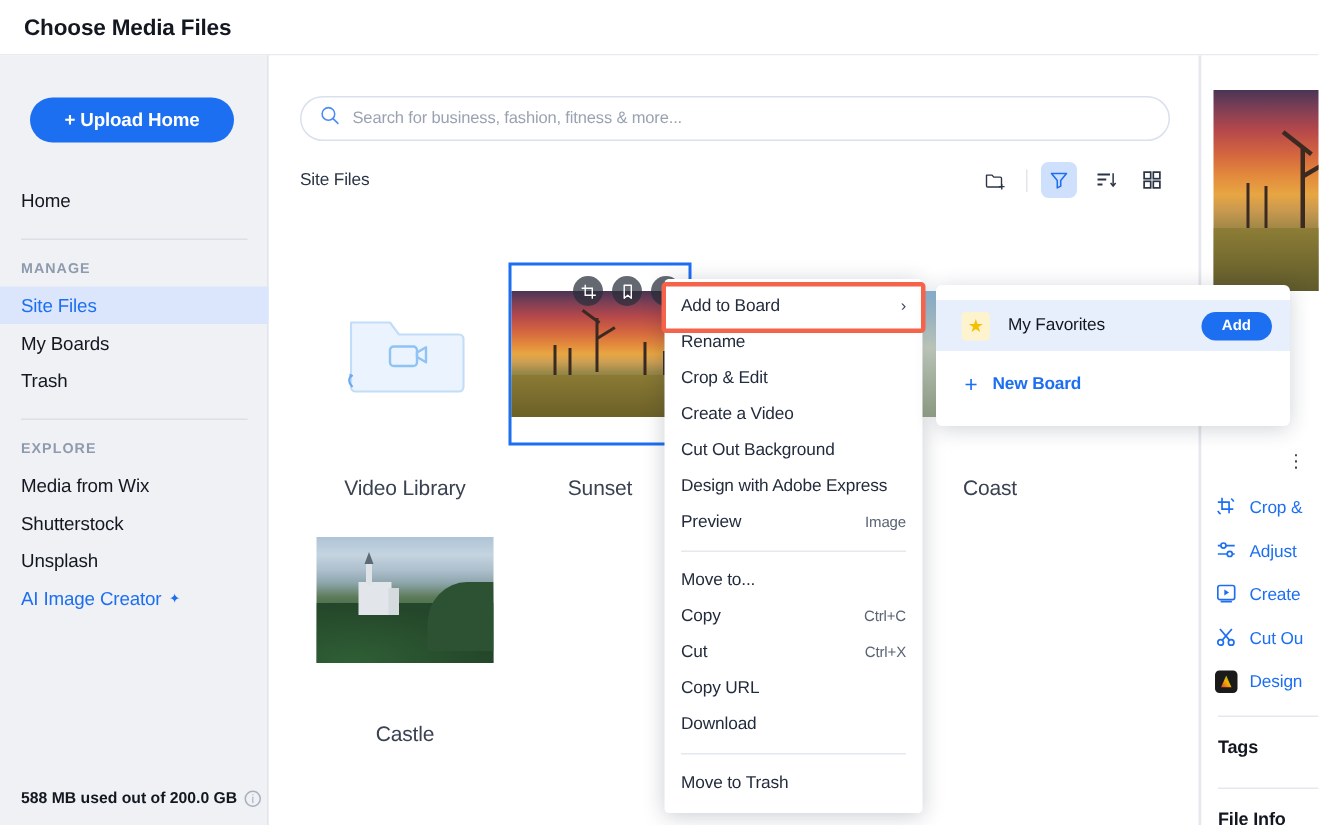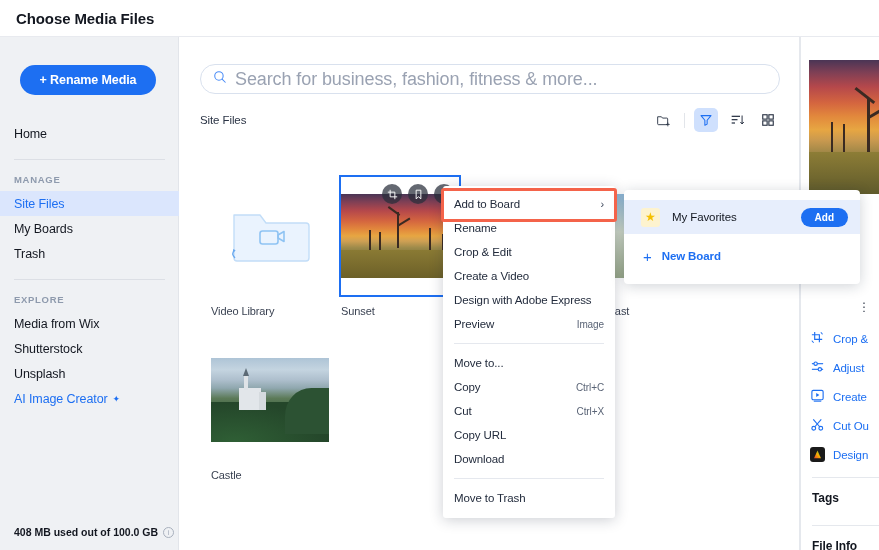--- a/index.html
+++ b/index.html
@@ -91,21 +91,21 @@
   .search-wrap { position: absolute; left: 20px; top: 27px; width: 580px; }
   .search-box {
     width: 580px; height: 30px;
     border: 1px solid #d9e1ee; border-radius: 16px;
     display: flex; align-items: center; padding-left: 12px;
     background: #ffffff;
   }
   .search-input {
     border: none; outline: none; background: transparent;
     font-family: "Liberation Sans", sans-serif;
-    font-size: 18px; color: #8b93a3;
+    font-size: 11px; color: #8b93a3;
     margin-left: 8px; width: 520px;
     letter-spacing: -0.1px;
   }
   .search-input::placeholder { color: #9aa2b2; }
 
   .crumb-row {
     position: absolute; left: 20px; top: 70px;
     width: 580px; height: 26px;
     display: flex; align-items: center; justify-content: space-between;
   }
@@ -125,22 +125,22 @@
     position: absolute;
     width: 118px;
   }
   .tile-box {
     width: 118px; height: 118px;
     display: flex; align-items: center; justify-content: center;
     position: relative;
   }
   .tile-box.selected { outline: 2px solid #1d6ff2; }
   .tile-label {
-    font-size: 11px;
-    color: #3a4252; margin-top: 10px;
+    text-align: center; font-size: 14px;
+    color: #3a4252; margin-top: 22px;
     letter-spacing: -0.1px;
   }
   .sunset-img {
     width: 118px; height: 84px;
     background:
       linear-gradient(to bottom,
         #4a3555 0%, #7d3f55 9%, #b5484b 20%,
         #d4653f 32%, #e2883c 42%, #e7a642 50%,
         #cfa054 56%, #9d8a4a 64%, #7d7338 74%,
         #6b6430 85%, #5d5a2c 100%);
@@ -275,21 +275,21 @@
 </head>
 <body>
 
 <div id="app">
 
   <div class="header">
     <div class="header-title">Choose Media Files</div>
   </div>
 
   <div class="sidebar">
-    <button class="upload-btn">+ Rename Media</button>
+    <button class="upload-btn">+ Upload Home</button>
 
     <div class="nav">
       <div class="nav-item">Home</div>
       <div class="nav-sep"></div>
 
       <div class="nav-group-label">MANAGE</div>
       <div class="nav-item active">Site Files</div>
       <div class="nav-item">My Boards</div>
       <div class="nav-item">Trash</div>
 
@@ -299,21 +299,21 @@
       <div class="nav-item">Media from Wix</div>
       <div class="nav-item">Shutterstock</div>
       <div class="nav-item">Unsplash</div>
       <div class="nav-item blue">
         <span>AI Image Creator</span>
         <span class="sparkle">✦</span>
       </div>
     </div>
 
     <div class="storage">
-      <span>408 MB used out of 100.0 GB</span>
+      <span>588 MB used out of 200.0 GB</span>
       <span class="info-circle">i</span>
     </div>
   </div>
 
   <div class="main">
 
     <div class="search-wrap">
       <div class="search-box">
         <span>
           <svg width="14" height="14" viewBox="0 0 16 16">
@@ -447,20 +447,24 @@
     </div>
     <div class="ctx-item">
       <span>Crop &amp; Edit</span>
         <span></span>
     </div>
     <div class="ctx-item">
       <span>Create a Video</span>
         <span></span>
     </div>
     <div class="ctx-item">
+      <span>Cut Out Background</span>
+        <span></span>
+    </div>
+    <div class="ctx-item">
       <span>Design with Adobe Express</span>
         <span></span>
     </div>
     <div class="ctx-item">
       <span>Preview</span>
       <span class="shortcut">Image</span>
     </div>
 
     <div class="ctx-sep"></div>
 

